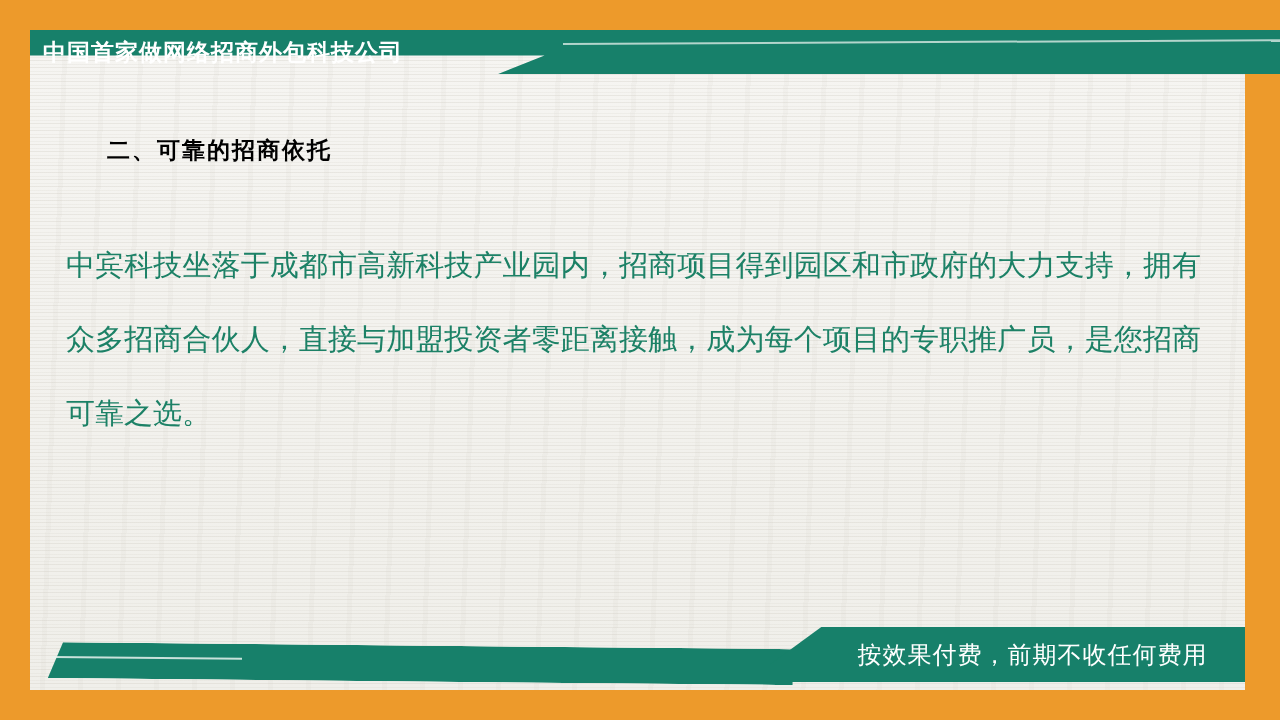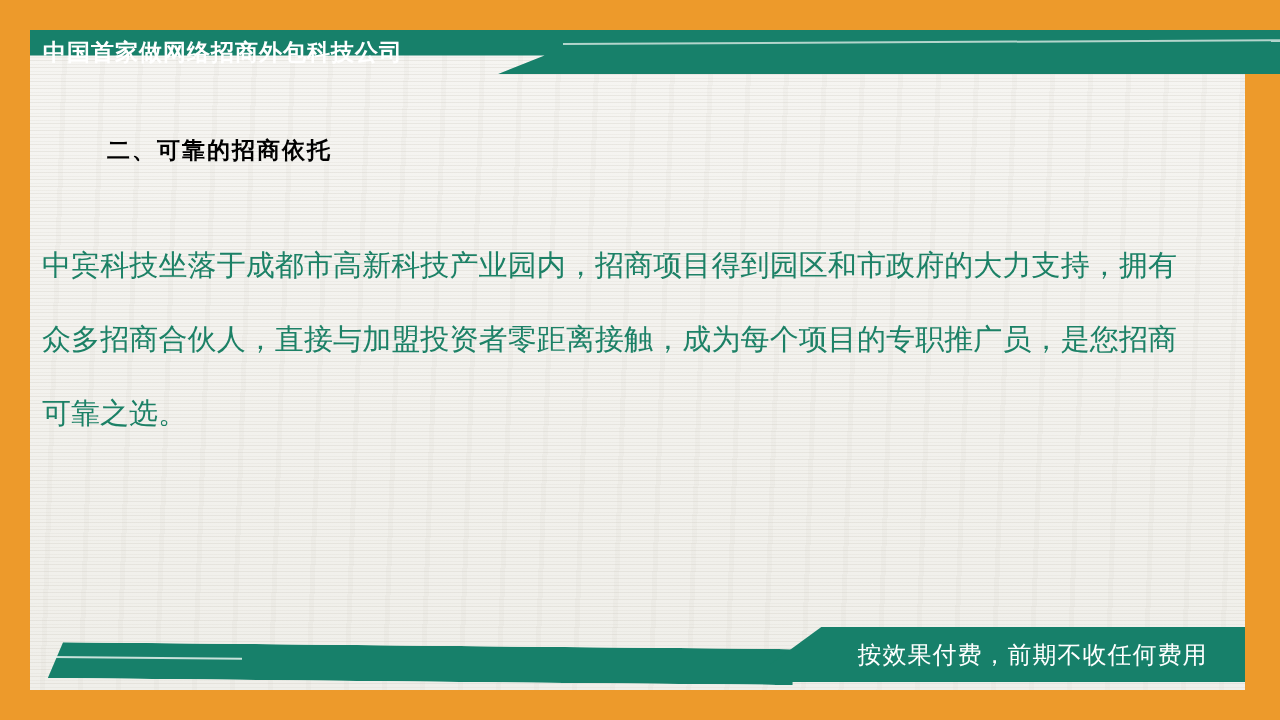--- a/index.html
+++ b/index.html
@@ -108,21 +108,21 @@
     font-weight: bold;
     letter-spacing: 2px;
     white-space: nowrap;
     font-family: "Liberation Sans", "DejaVu Sans", sans-serif;
     margin-left: 47px;
   }
 
   
   #body-paragraph {
     position: absolute;
-    left: 42px;
+    left: 66px;
     top: 228px;
     width: 1135px;
     color: #1C8166;
     font-size: 29px;
     line-height: 74px;
     text-align: justify;
     text-justify: inter-ideograph;
     font-family: "Liberation Serif", "DejaVu Serif", serif;
   }
 

